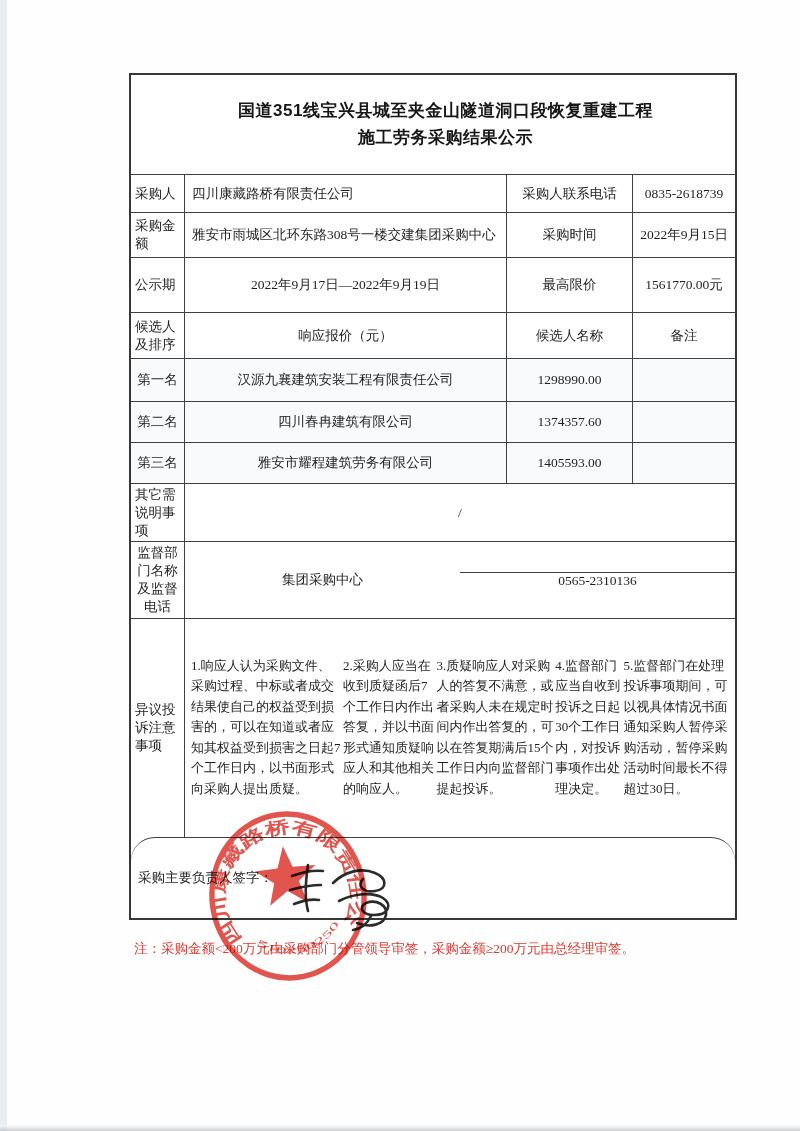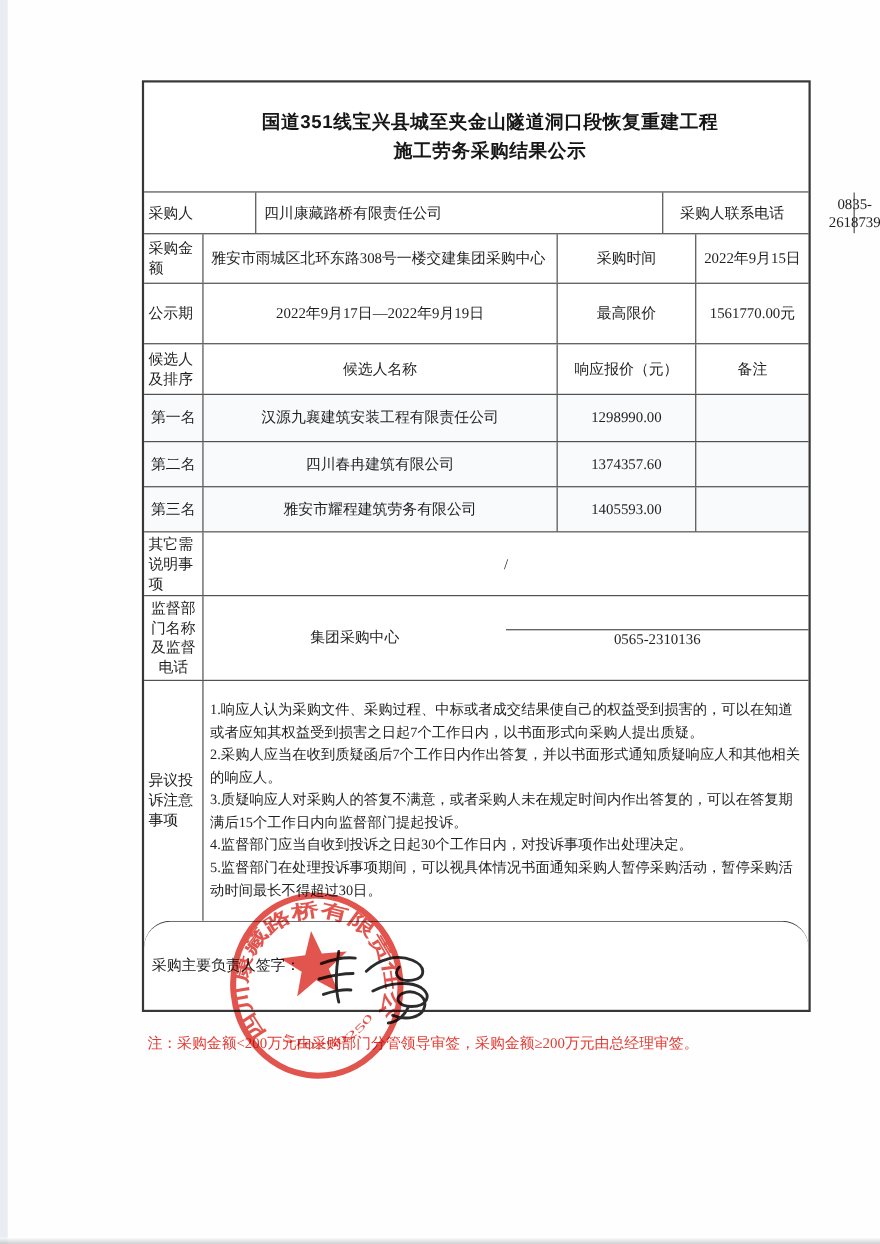--- a/index.html
+++ b/index.html
@@ -32,37 +32,37 @@
   .lbl.ctr{padding:2px 1px;}
   .val{font-size:13.5px;}
   .tint{background:rgba(205,216,232,0.12);}
 
   .title-row{height:99px;display:flex;flex-direction:column;justify-content:center;
     align-items:center;border-top:none;}
   .title-line{font-family:"Liberation Sans", sans-serif;font-weight:bold;
     font-size:17px;line-height:1.55;letter-spacing:.5px;color:#161616;}
 
   .h-project{min-height:43px;}
-  .h-purchaser{min-height:37px;gap:48px;}
+  .h-purchaser{min-height:37px;}
   .h-location{min-height:44px;}
   .h-publicity{min-height:54px;}
   .h-candhead{min-height:45px;}
   .h-cand1{min-height:42px;}
   .h-cand2{min-height:40px;}
   .h-cand3{min-height:40px;}
   .h-other{min-height:48px;}
   .h-supervision{min-height:72px;}
   .h-objection{min-height:218px;}
   .h-sign{min-height:80px;border-radius:24px;}
 
   .stack{display:flex;flex-direction:row;align-self:stretch;justify-content:stretch;padding:0;}
   .sub{flex:1;display:flex;align-items:center;justify-content:center;font-size:13.5px;}
   .sub + .sub{border-top:1.5px solid #404040;}
 
-  .objection-body{display:flex;flex-direction:column;justify-content:center;
+  .objection-body{display:flex;flex-direction:row;justify-content:center;
     padding:8px 5px 8px 6px;}
   .objection-item{font-size:13px;line-height:1.58;text-align:left;}
 
   .sign-row{display:flex;align-items:center;padding-left:7px;}
   .sign-label{font-size:13.5px;}
 
   
   .footnote{
     position:absolute;left:134px;top:940px;width:630px;
     font-size:13.5px;color:#e23a32;line-height:1.35;
@@ -103,22 +103,22 @@
 
   <div class="row cols-4 h-publicity">
     <div class="c lbl">公示期</div>
     <div class="c val ctr">2022年9月17日—2022年9月19日</div>
     <div class="c val ctr">最高限价</div>
     <div class="c val ctr">1561770.00元</div>
   </div>
 
   <div class="row cols-4 h-candhead">
     <div class="c lbl">候选人及排序</div>
+    <div class="c val ctr">响应报价（元）</div>
     <div class="c val ctr">候选人名称</div>
-    <div class="c val ctr">响应报价（元）</div>
     <div class="c val ctr">备注</div>
   </div>
 
   <div class="row cols-4 h-cand1 tint">
     <div class="c lbl ctr">第一名</div>
     <div class="c val ctr">汉源九襄建筑安装工程有限责任公司</div>
     <div class="c val ctr">1298990.00</div>
     <div class="c val ctr"></div>
   </div>
 

